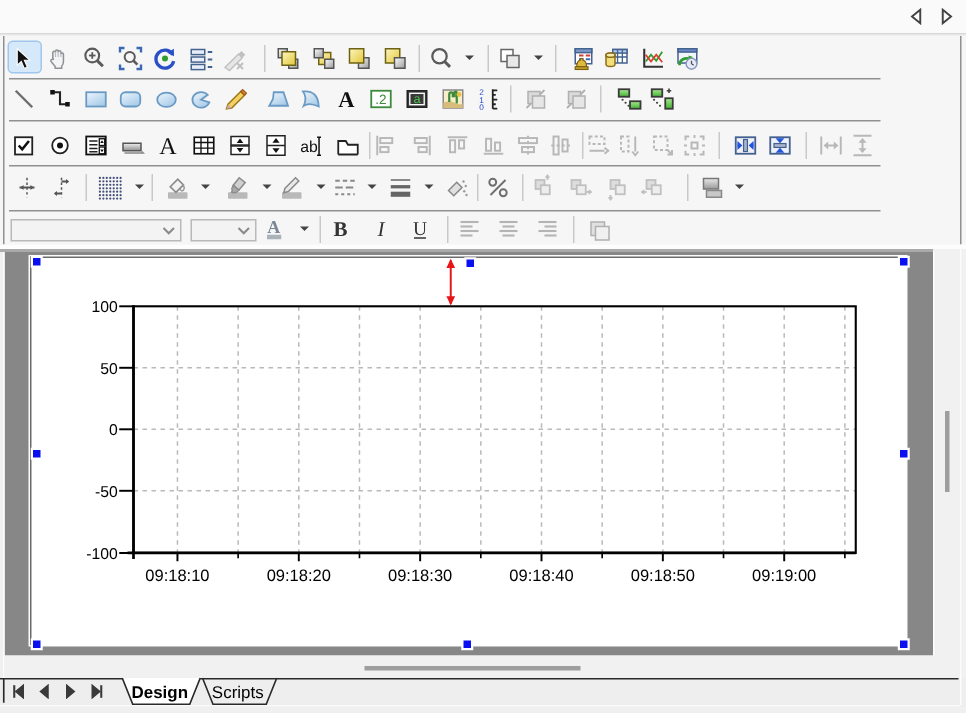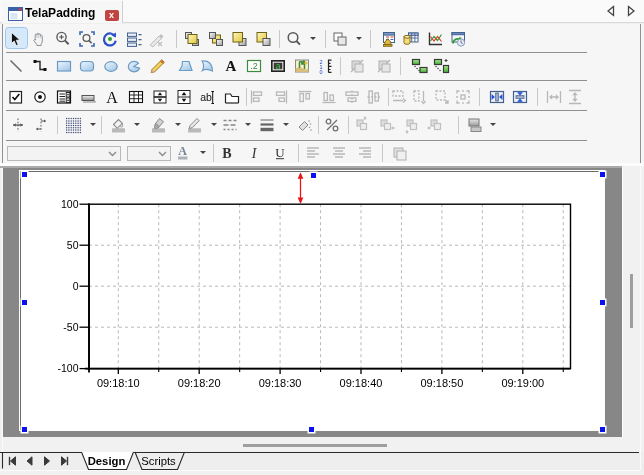--- a/index.html
+++ b/index.html
@@ -22,30 +22,20 @@
 #htrack { position:absolute; left:3px; top:270.5px; width:619px; height:16px; background:#f1f1f1; }
 #hthumb { position:absolute; left:243px; top:443.5px; width:144px; height:3px; background:#9e9e9e; }
 #screen { position:absolute; left:19.3px; top:170.3px; width:586px; height:260.5px; background:#fcfcfc; }
 #screenin { position:absolute; left:20.3px; top:171.3px; width:584px; height:258.5px; background:#fff; border-top:1px solid #6b6b6b; border-left:1px solid #6b6b6b; }
 .hdl { position:absolute; width:5px; height:5px; background:#0a10f0; box-shadow:0 0 0 1.5px #ffffff; }
 #botbar { position:absolute; left:0; top:452px; width:644px; height:23px; background:#eeeeee; }
 #navL, #navR { position:absolute; top:5px; width:12px; height:12px; }
 </style></head>
 <body>
 <div id="tabbar">
-  <div id="doctab">
-    <svg style="position:absolute;left:6px;top:6px" width="15" height="14" viewBox="0 0 15 14">
-      <rect x="0.5" y="0.5" width="14" height="13" fill="#fff" stroke="#3a62a8"></rect>
-      <rect x="0.5" y="0.5" width="14" height="3.5" fill="#3a62a8"></rect>
-      <circle cx="12" cy="2.2" r="1.3" fill="#e03838"></circle>
-      <rect x="2.5" y="6" width="7" height="6" fill="#dce6f4"></rect>
-    </svg>
-    <span class="txt">TelaPadding</span>
-    <div id="closex">x</div>
-  </div>
   <svg id="navL" style="left:605px" viewBox="0 0 12 12">
       <path d="M8.5 1.5 L3 6 L8.5 10.5 Z" fill="#fdfdfd" stroke="#444" stroke-width="1.3"></path>
     </svg>
   <svg id="navR" style="left:625px" viewBox="0 0 12 12">
       <path d="M3.5 1.5 L9 6 L3.5 10.5 Z" fill="#fdfdfd" stroke="#444" stroke-width="1.3"></path>
     </svg>
 </div>
 <div id="toolbars">
     <div class="selbtn" style="left:4.5px;top:3px;width:23px;height:21.5px"></div>
     <div class="ic" style="left:6.0px;top:5.5px;width:18px;height:18px"><svg width="18" height="18" viewBox="0 0 18 18">

